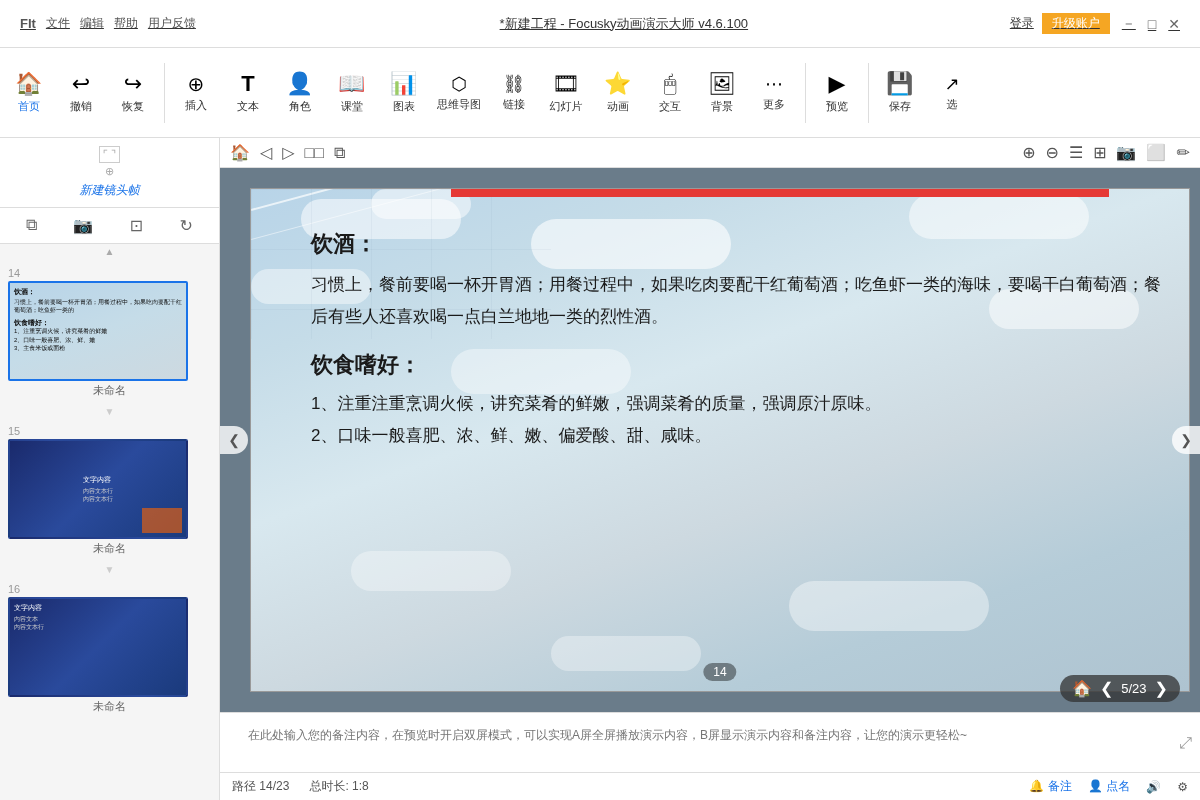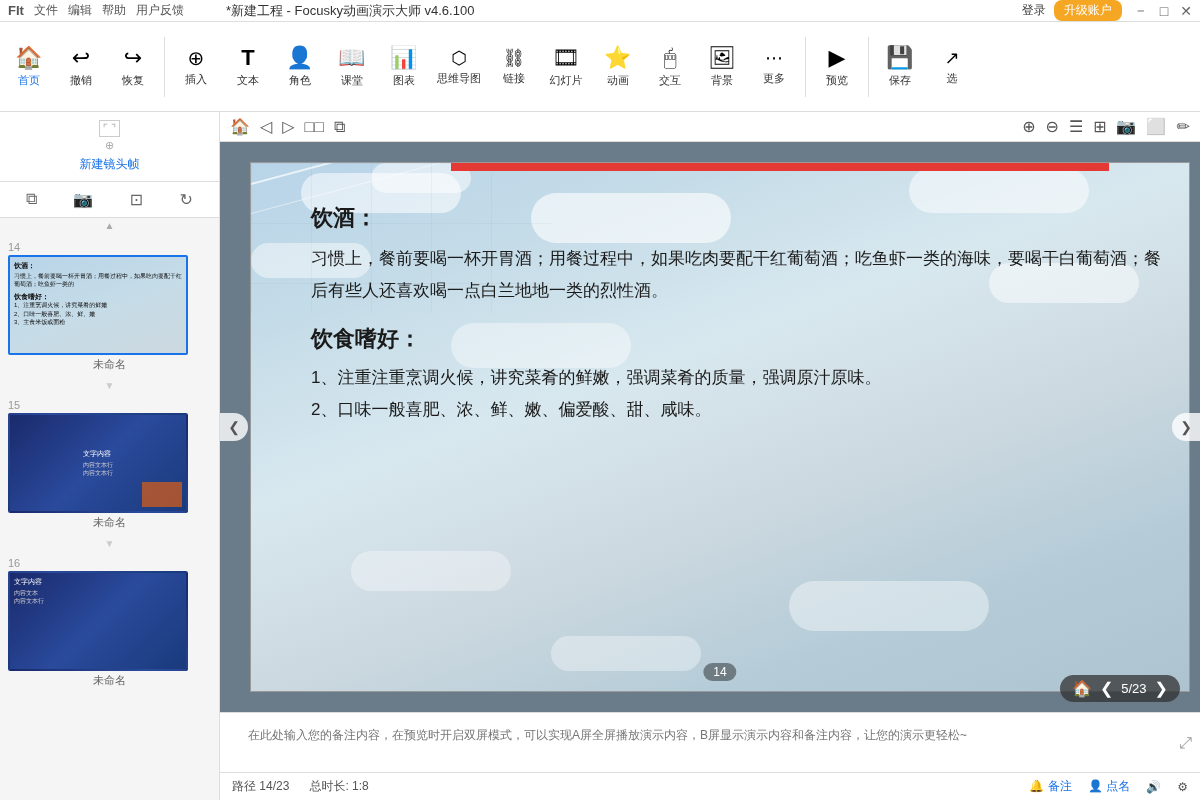--- a/index.html
+++ b/index.html
@@ -1,34 +1,35 @@
 <!DOCTYPE html>
 <html><head>
   <meta charset="utf-8">
   <style>
     * { margin: 0; padding: 0; box-sizing: border-box; }
     body { width: 1200px; height: 800px; overflow: hidden; font-family: 'Microsoft YaHei', sans-serif; background: #f0f0f0; display: flex; flex-direction: column; }
 
     
     #title-bar {
-      height: 22px;
+      height: 48px;
       background: #fff;
       display: flex;
       align-items: center;
       justify-content: space-between;
-      padding: 0 8px;
+      padding: 0 20px;
       border-bottom: 1px solid #ddd;
       font-size: 13px;
       color: #333;
+      text-decoration: underline;
     }
     #title-bar .left-icons { display: flex; gap: 10px; align-items: center; font-size: 12px; color: #555; }
-    #title-bar .title { flex: 1; font-size: 13px; color: #333; margin-left: 42px; }
+    #title-bar .title { flex: 1; text-align: center; font-size: 13px; color: #333; margin-left: 42px; }
     #title-bar .right-btns { display: flex; gap: 8px; align-items: center; }
     #title-bar .login-btn { font-size: 12px; color: #404040; cursor: pointer; }
-    #title-bar .upgrade-btn { background: #f5a623; color: #fff; border: none; border-radius: 8px; padding: 2px 10px; font-size: 12px; cursor: pointer; text-align: right; }
+    #title-bar .upgrade-btn { background: #f5a623; color: #fff; border: none; border-radius: 0; padding: 2px 10px; font-size: 12px; cursor: pointer; text-align: right; }
     #title-bar .win-btn { font-size: 14px; color: #666; cursor: pointer; margin-left: 4px; }
 
     
     #toolbar {
       height: 90px;
       background: #fff;
       border-bottom: 1px solid #ddd;
       display: flex;
       align-items: center;
       padding: 0 4px;
@@ -72,21 +73,21 @@
     #new-frame-btn {
       display: flex;
       flex-direction: column;
       align-items: center;
       justify-content: center;
       height: 70px;
       cursor: pointer;
       border-bottom: 1px solid #ddd;
       background: #fff;
     }
-    #new-frame-btn .label { font-size: 12px; color: #1a73e8; margin-top: 4px; }
+    #new-frame-btn .label { font-size: 12px; color: #1a73e8; margin-top: 4px; font-style: italic; }
 
     .frame-tools {
       display: flex;
       justify-content: space-around;
       padding: 6px 8px;
       background: #fff;
       border-bottom: 1px solid #ddd;
     }
     .frame-tool-btn { font-size: 16px; color: #666; cursor: pointer; padding: 2px 4px; }
 

